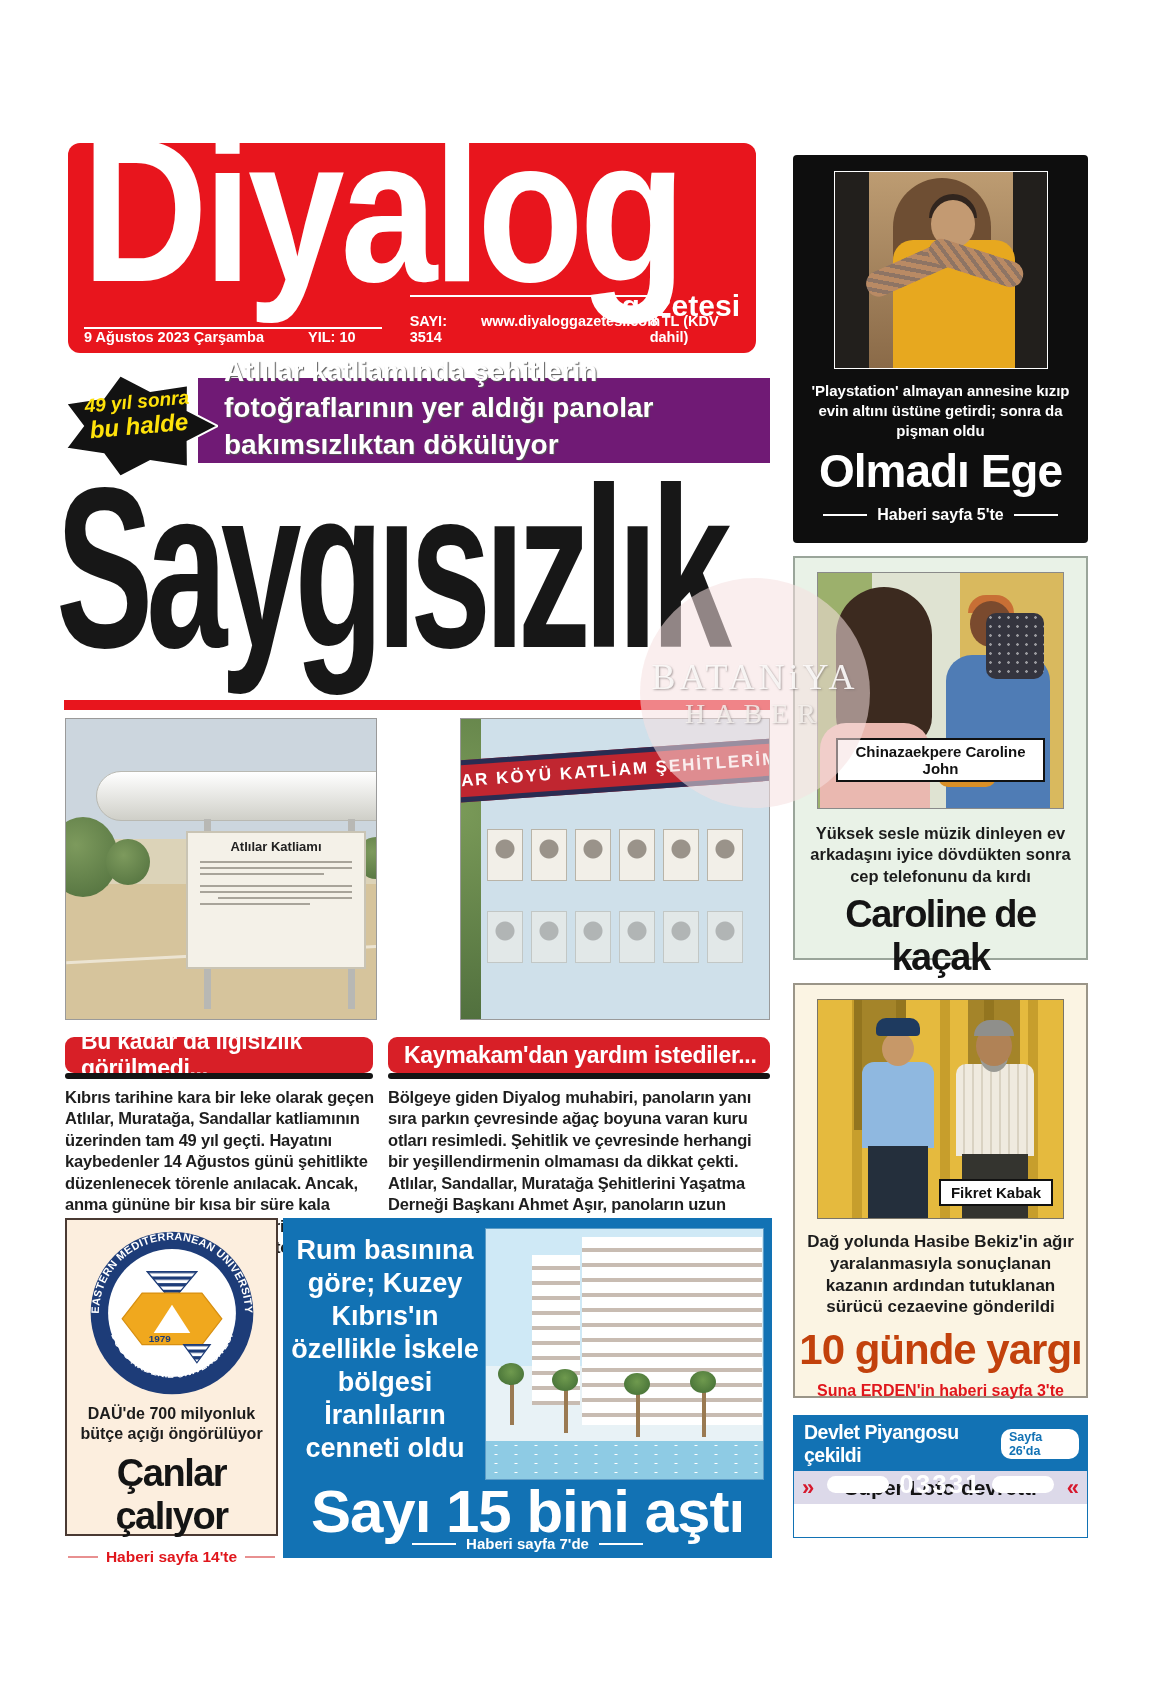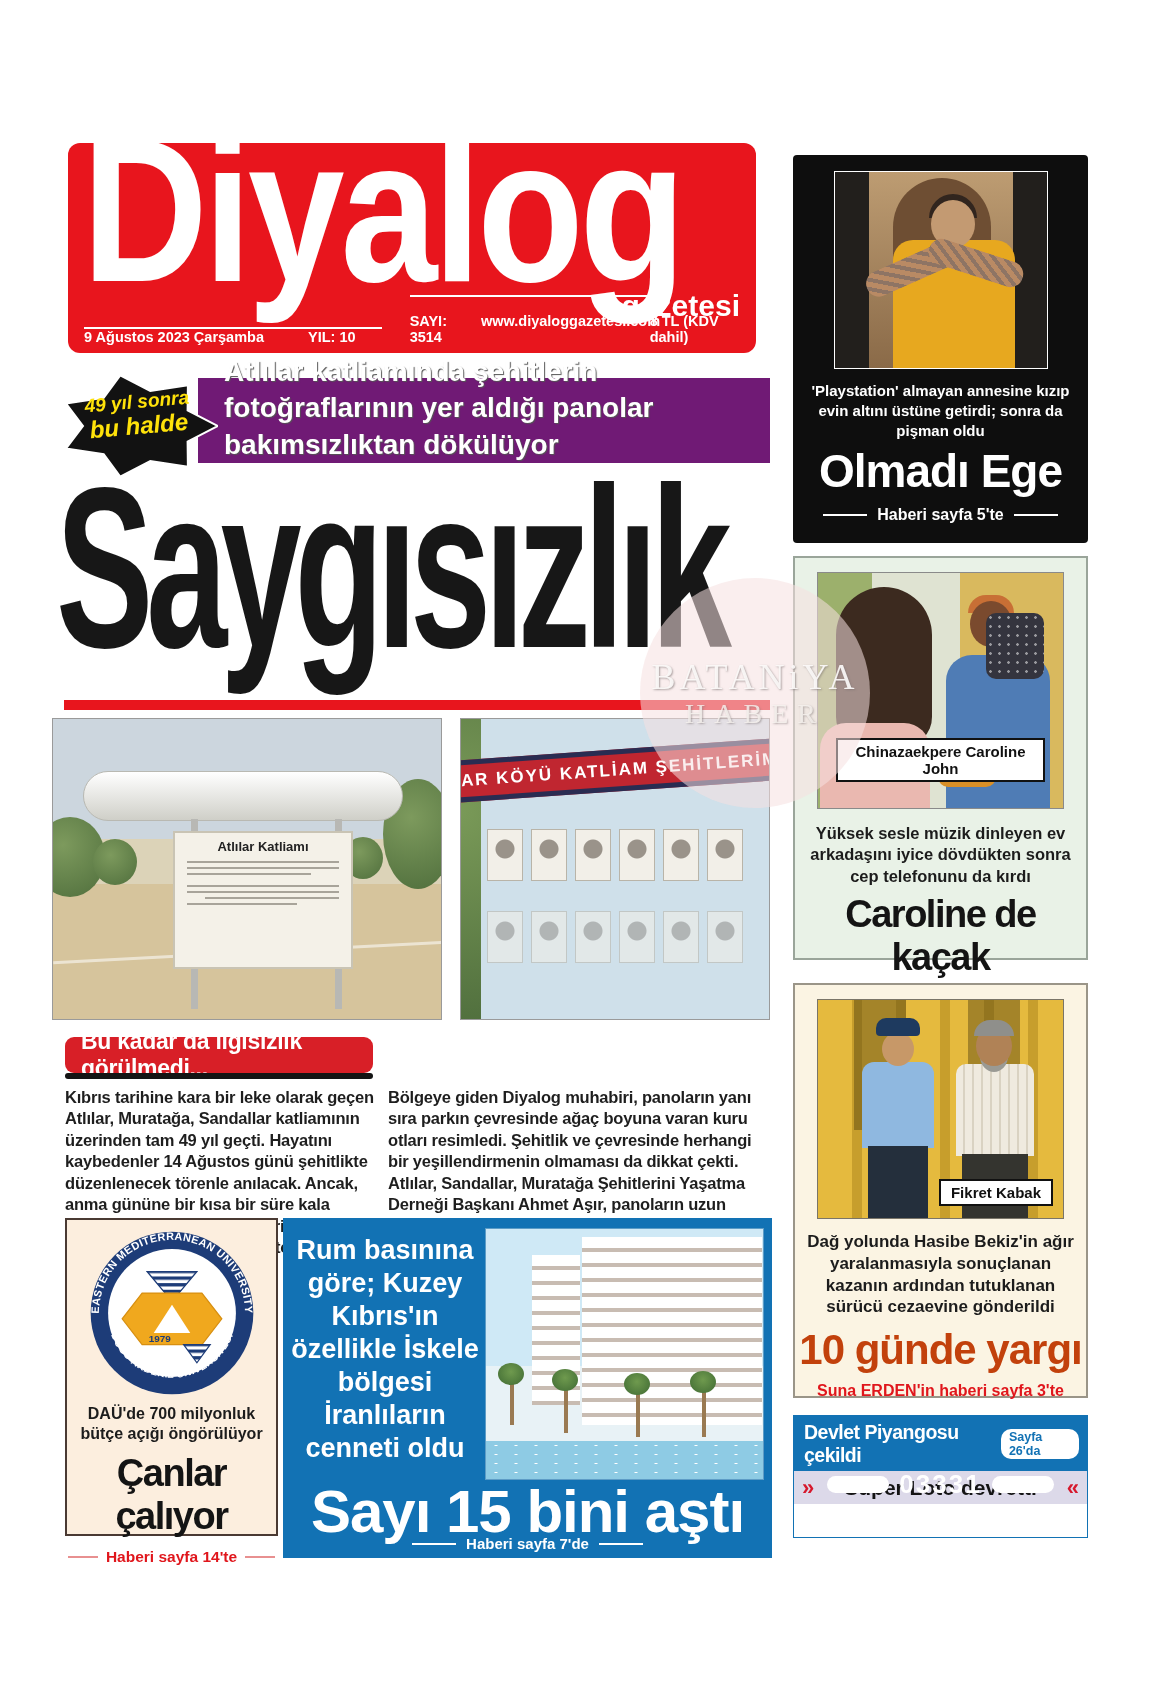--- a/index.html
+++ b/index.html
@@ -53,21 +53,21 @@
     display:flex; align-items:flex-end; padding-left:26px; }
   .kicker-bar span { color:#fff; font-weight:bold; font-size:28px; line-height:1.3; text-shadow:1px 1px 1px #555; }
 
   
   .main-headline { position:absolute; left:56px; top:452px; font-size:228px; font-weight:bold;
     color:#171717; letter-spacing:-11px; line-height:1.02; white-space:nowrap;
     transform:scale(0.64,1.0); transform-origin:0 0; }
   .headline-rule { position:absolute; left:64px; top:700px; width:706px; height:10px; background:#e8151d; }
 
   
-  .photo-left { position:absolute; left:52px; top:718px; width:390px; height:302px; border:1px solid #9a9a9a;
+  .photo-left { position:absolute; left:65px; top:718px; width:312px; height:302px; border:1px solid #9a9a9a;
     background:linear-gradient(#ccd6de 0 40%, #dcd3b8 40% 55%, #d6c49c 55% 100%); overflow:hidden; }
   .tree { position:absolute; border-radius:50%; background:radial-gradient(circle at 40% 35%, #7d9a5d, #4f6e3c); }
   .ground-line { position:absolute; height:3px; background:rgba(255,255,255,.55); }
   .canopy { position:absolute; left:30px; top:52px; width:320px; height:50px; border-radius:26px;
     background:linear-gradient(#ffffff,#cfcfc8); border:1px solid #b9b9b2; }
   .board-leg { position:absolute; width:7px; background:#b8b8b4; }
   .board { position:absolute; left:120px; top:112px; width:180px; height:138px; background:#f4f1e8;
     border:2px solid #c9c4b4; padding-top:6px; text-align:center; }
   .board-title { font-weight:bold; font-size:13px; color:#222; }
   .tline { height:2px; background:#a8a49a; margin:4px 12px 0; }
@@ -275,20 +275,23 @@
     </div>
   </div>
 
   <div class="watermark">
     <div class="w1">BATANiYA</div>
     <div class="w2">HABER</div>
   </div>
 
   <div class="section-bar bar1">
     <span>Bu kadar da ilgisizlik görülmedi...</span>
+  </div>
+  <div class="section-bar bar2">
+    <span>Kaymakam'dan yardım istediler...</span>
   </div>
 
   <p class="bodytext body1">Kıbrıs tarihine kara bir leke olarak geçen Atlılar, Muratağa, Sandallar katliamının üzerinden tam 49 yıl geçti. Hayatını kaybedenler 14 Ağustos günü şehitlikte düzenlenecek törenle anılacak. Ancak, anma gününe bir kısa bir süre kala şehitlerin fotoğraf ve isimlerinin yer aldığı panoların döküldüğü tespit edildi.</p>
   <p class="bodytext body2">
     <span>Bölgeye giden Diyalog muhabiri, panoların yanı sıra parkın çevresinde ağaç boyuna varan kuru otları resimledi. Şehitlik ve çevresinde herhangi bir yeşillendirmenin olmaması da dikkat çekti. Atlılar, Sandallar, Muratağa Şehitlerini Yaşatma Derneği Başkanı Ahmet Aşır, panoların uzun süredir bakımsız olduğunu belirterek, Gazimağusa Kaymakamı'ndan yardım beklediklerini söyledi.</span>
     <span class="byline-dash"></span>
     <span class="byline">Hüseyin ÇİÇEK'in haberi sayfa 9'da</span>
   </p>
 
   <div class="box-ege">

